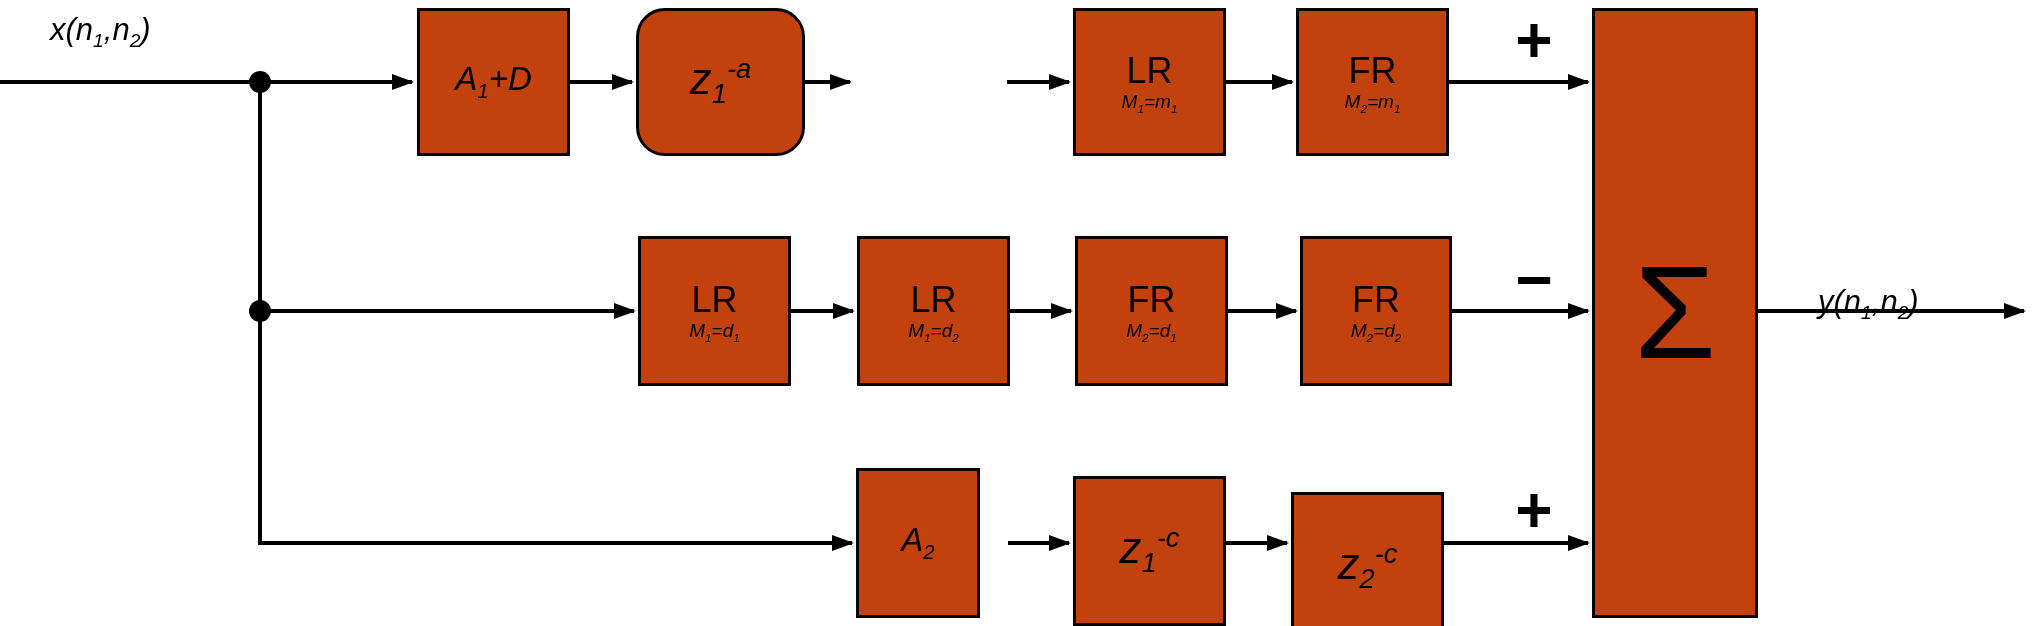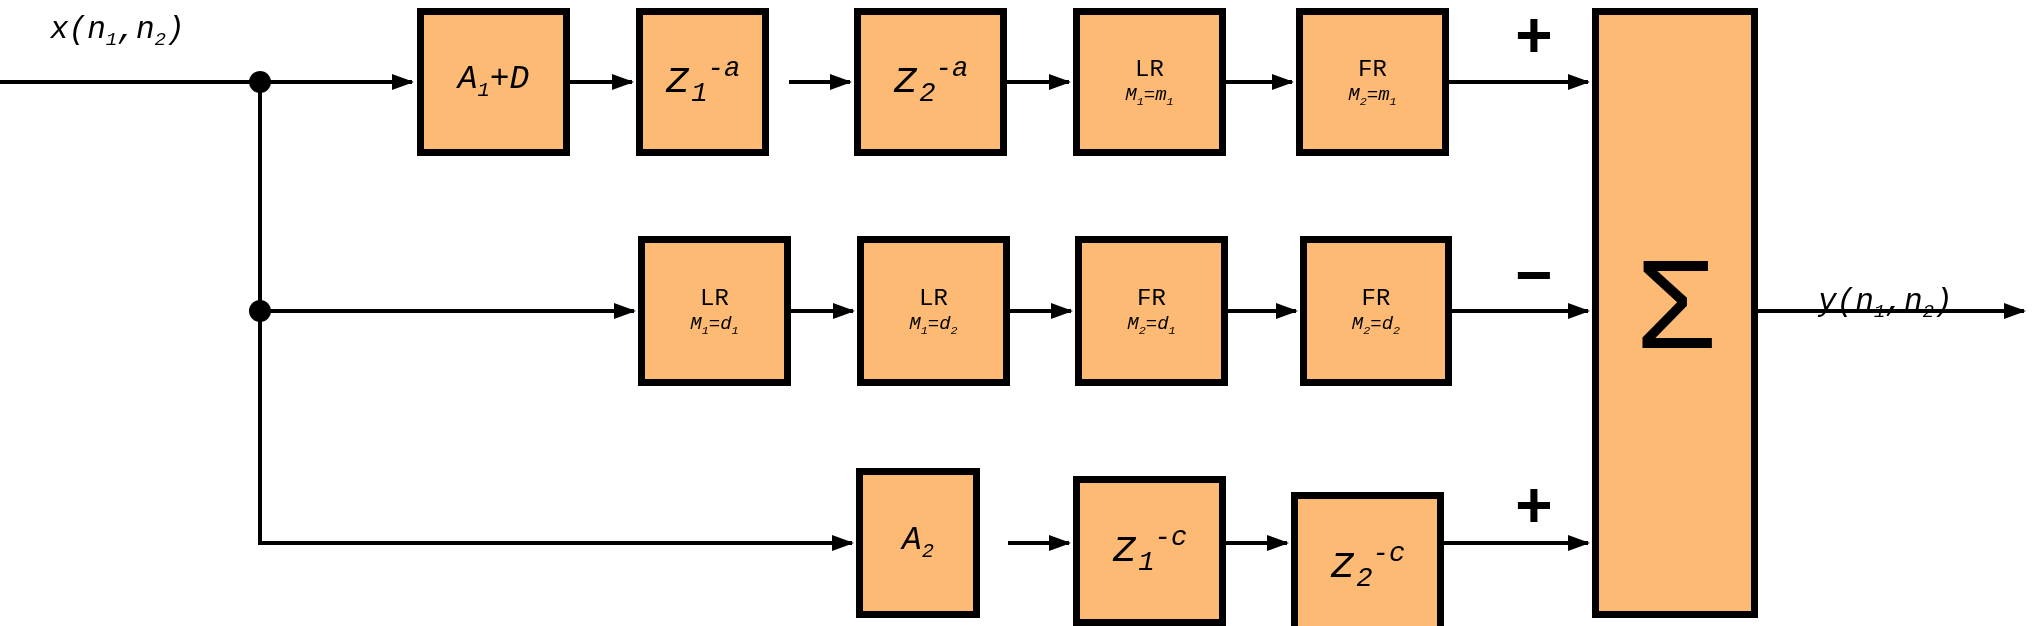--- a/index.html
+++ b/index.html
@@ -1,34 +1,34 @@
 <!DOCTYPE html>
 <html><head>
 <meta charset="utf-8">
 <style>
   * { margin:0; padding:0; box-sizing:border-box; }
   html,body { background:#ffffff; }
   .stage {
     position:relative; width:2040px; height:626px;
     background:#ffffff; color:#000;
-    font-family:Liberation Mono, monospace;
+    font-family:Liberation Sans, sans-serif;
     overflow:hidden;
     padding-left:44px;
   }
   .wires { position:absolute; left:0; top:0; width:2040px; height:626px; }
   .block {
-    position:absolute; border:7px solid #000000; background:#fdba74;
+    position:absolute; border:3px solid #000000; background:#c2410c;
     display:flex; flex-direction:column; align-items:center; justify-content:center;
     text-align:center;
   }
   .bmath { font-style:italic; line-height:1.1; white-space:nowrap; }
   .fs-lg { font-size:44px; }
   .fs-md { font-size:33px; }
   .fs-sm { font-size:19px; }
-  .btitle { font-style:normal; font-size:24px; line-height:1.2; white-space:nowrap; }
+  .btitle { font-style:normal; font-size:36px; line-height:1.2; white-space:nowrap; }
   .bmath sub, .io-label sub { font-size:0.62em; }
   .bmath sup { font-size:0.62em; }
   .io-label {
     position:absolute; font-style:italic; font-size:31px; white-space:nowrap;
   }
   .sign {
     position:absolute; width:72px; height:76px; line-height:76px;
     text-align:center; font-size:64px; font-weight:bold; font-style:normal;
   }
   .sum-glyph { font-size:132px; font-style:normal; line-height:1; }
@@ -69,25 +69,22 @@
 
     <line x1="1758" y1="311" x2="2024" y2="311" stroke="#000" stroke-width="4" marker-end="url(#arrow)"></line>
   </svg>
 
   <div class="io-label" style="left:50px; top:12px;"><span>x(n</span><sub>1</sub><span>,n</span><sub>2</sub><span>)</span></div>
   <div class="io-label" style="left:1818px; top:256px;margin-top:28px;"><span>y(n</span><sub>1</sub><span>,n</span><sub>2</sub><span>)</span></div>
 
   <div class="block" style="left:417px; top:8px; width:153px; height:148px;">
     <div class="bmath fs-md"><span>A</span><sub>1</sub><span>+D</span></div>
   </div>
-  <div class="block" style="left:636px; top:8px; width:133px; height:148px;">
+  <div class="block" style="left:636px; top:8px; width:169px; height:148px;border-radius:29px;">
     <div class="bmath fs-lg"><span>z</span><sub>1</sub><sup>-a</sup></div>
-  </div>
-  <div class="block" style="left:854px; top:8px; width:153px; height:148px;">
-    <div class="bmath fs-lg"><span>z</span><sub>2</sub><sup>-a</sup></div>
   </div>
   <div class="block" style="left:1073px; top:8px; width:153px; height:148px;">
     <div class="btitle">LR</div>
     <div class="bmath fs-sm"><span>M</span><sub>1</sub><span>=m</span><sub>1</sub></div>
   </div>
   <div class="block" style="left:1296px; top:8px; width:153px; height:148px;">
     <div class="btitle">FR</div>
     <div class="bmath fs-sm"><span>M</span><sub>2</sub><span>=m</span><sub>1</sub></div>
   </div>
 

